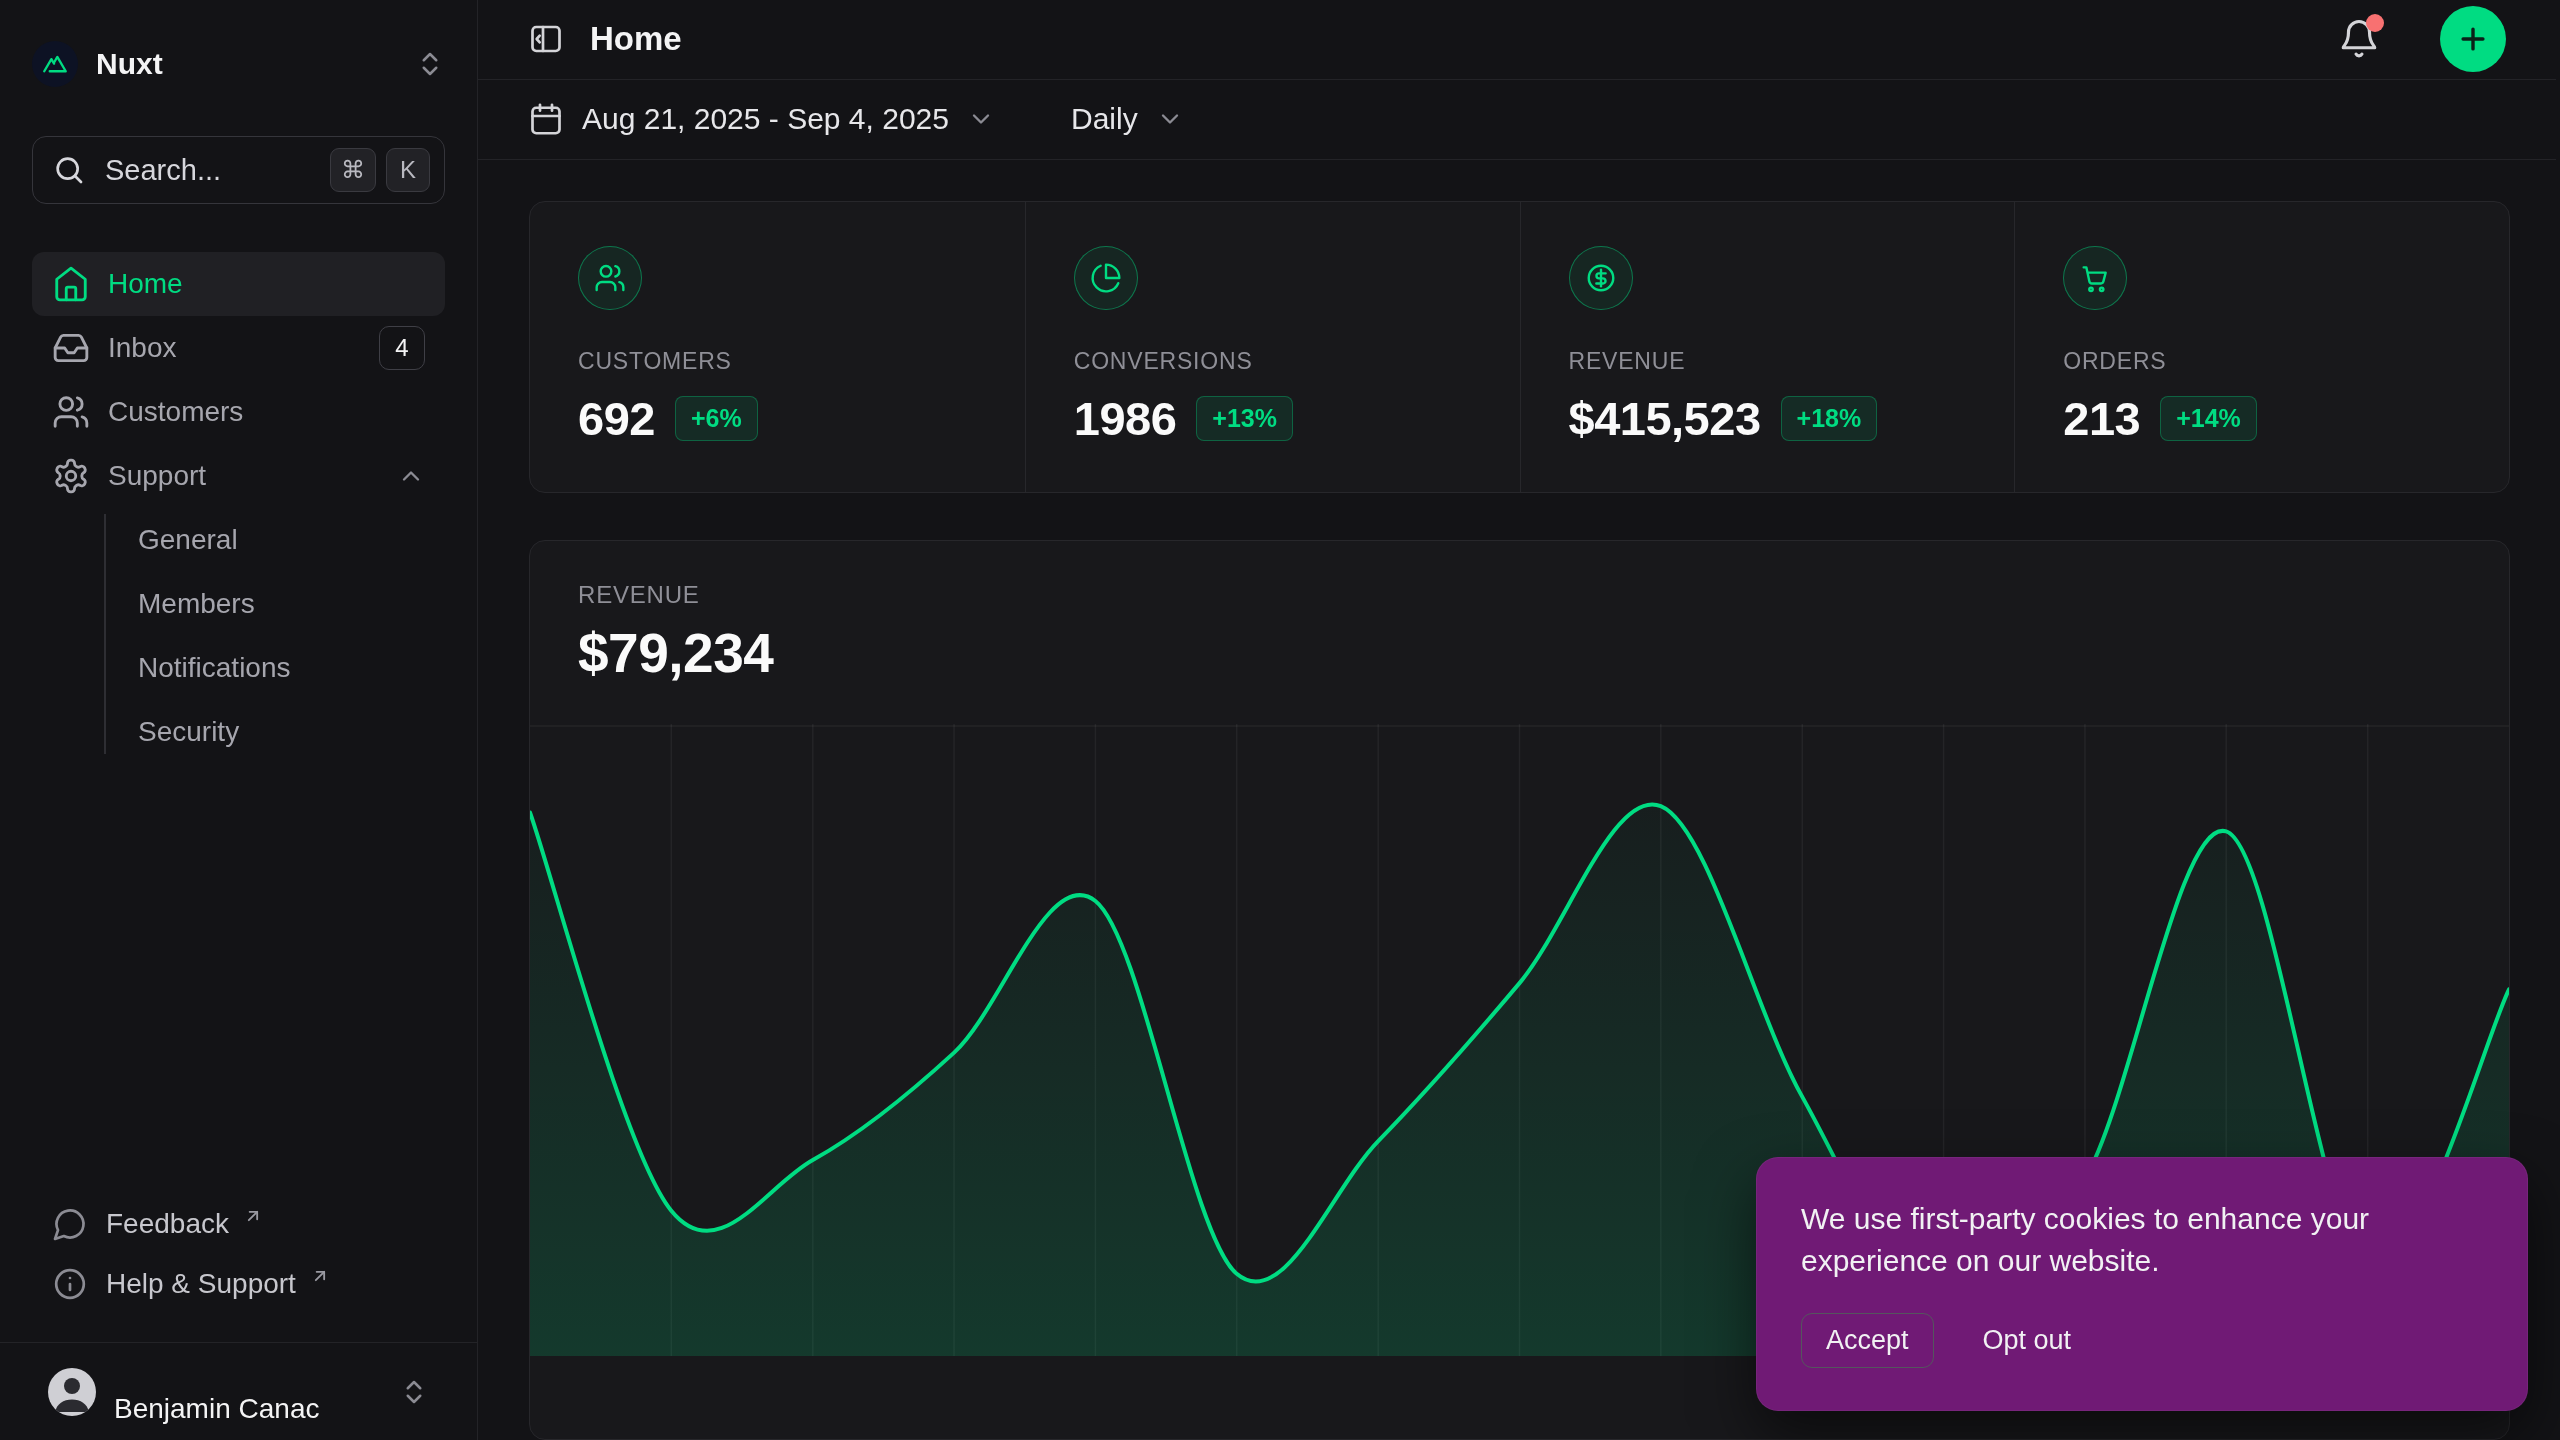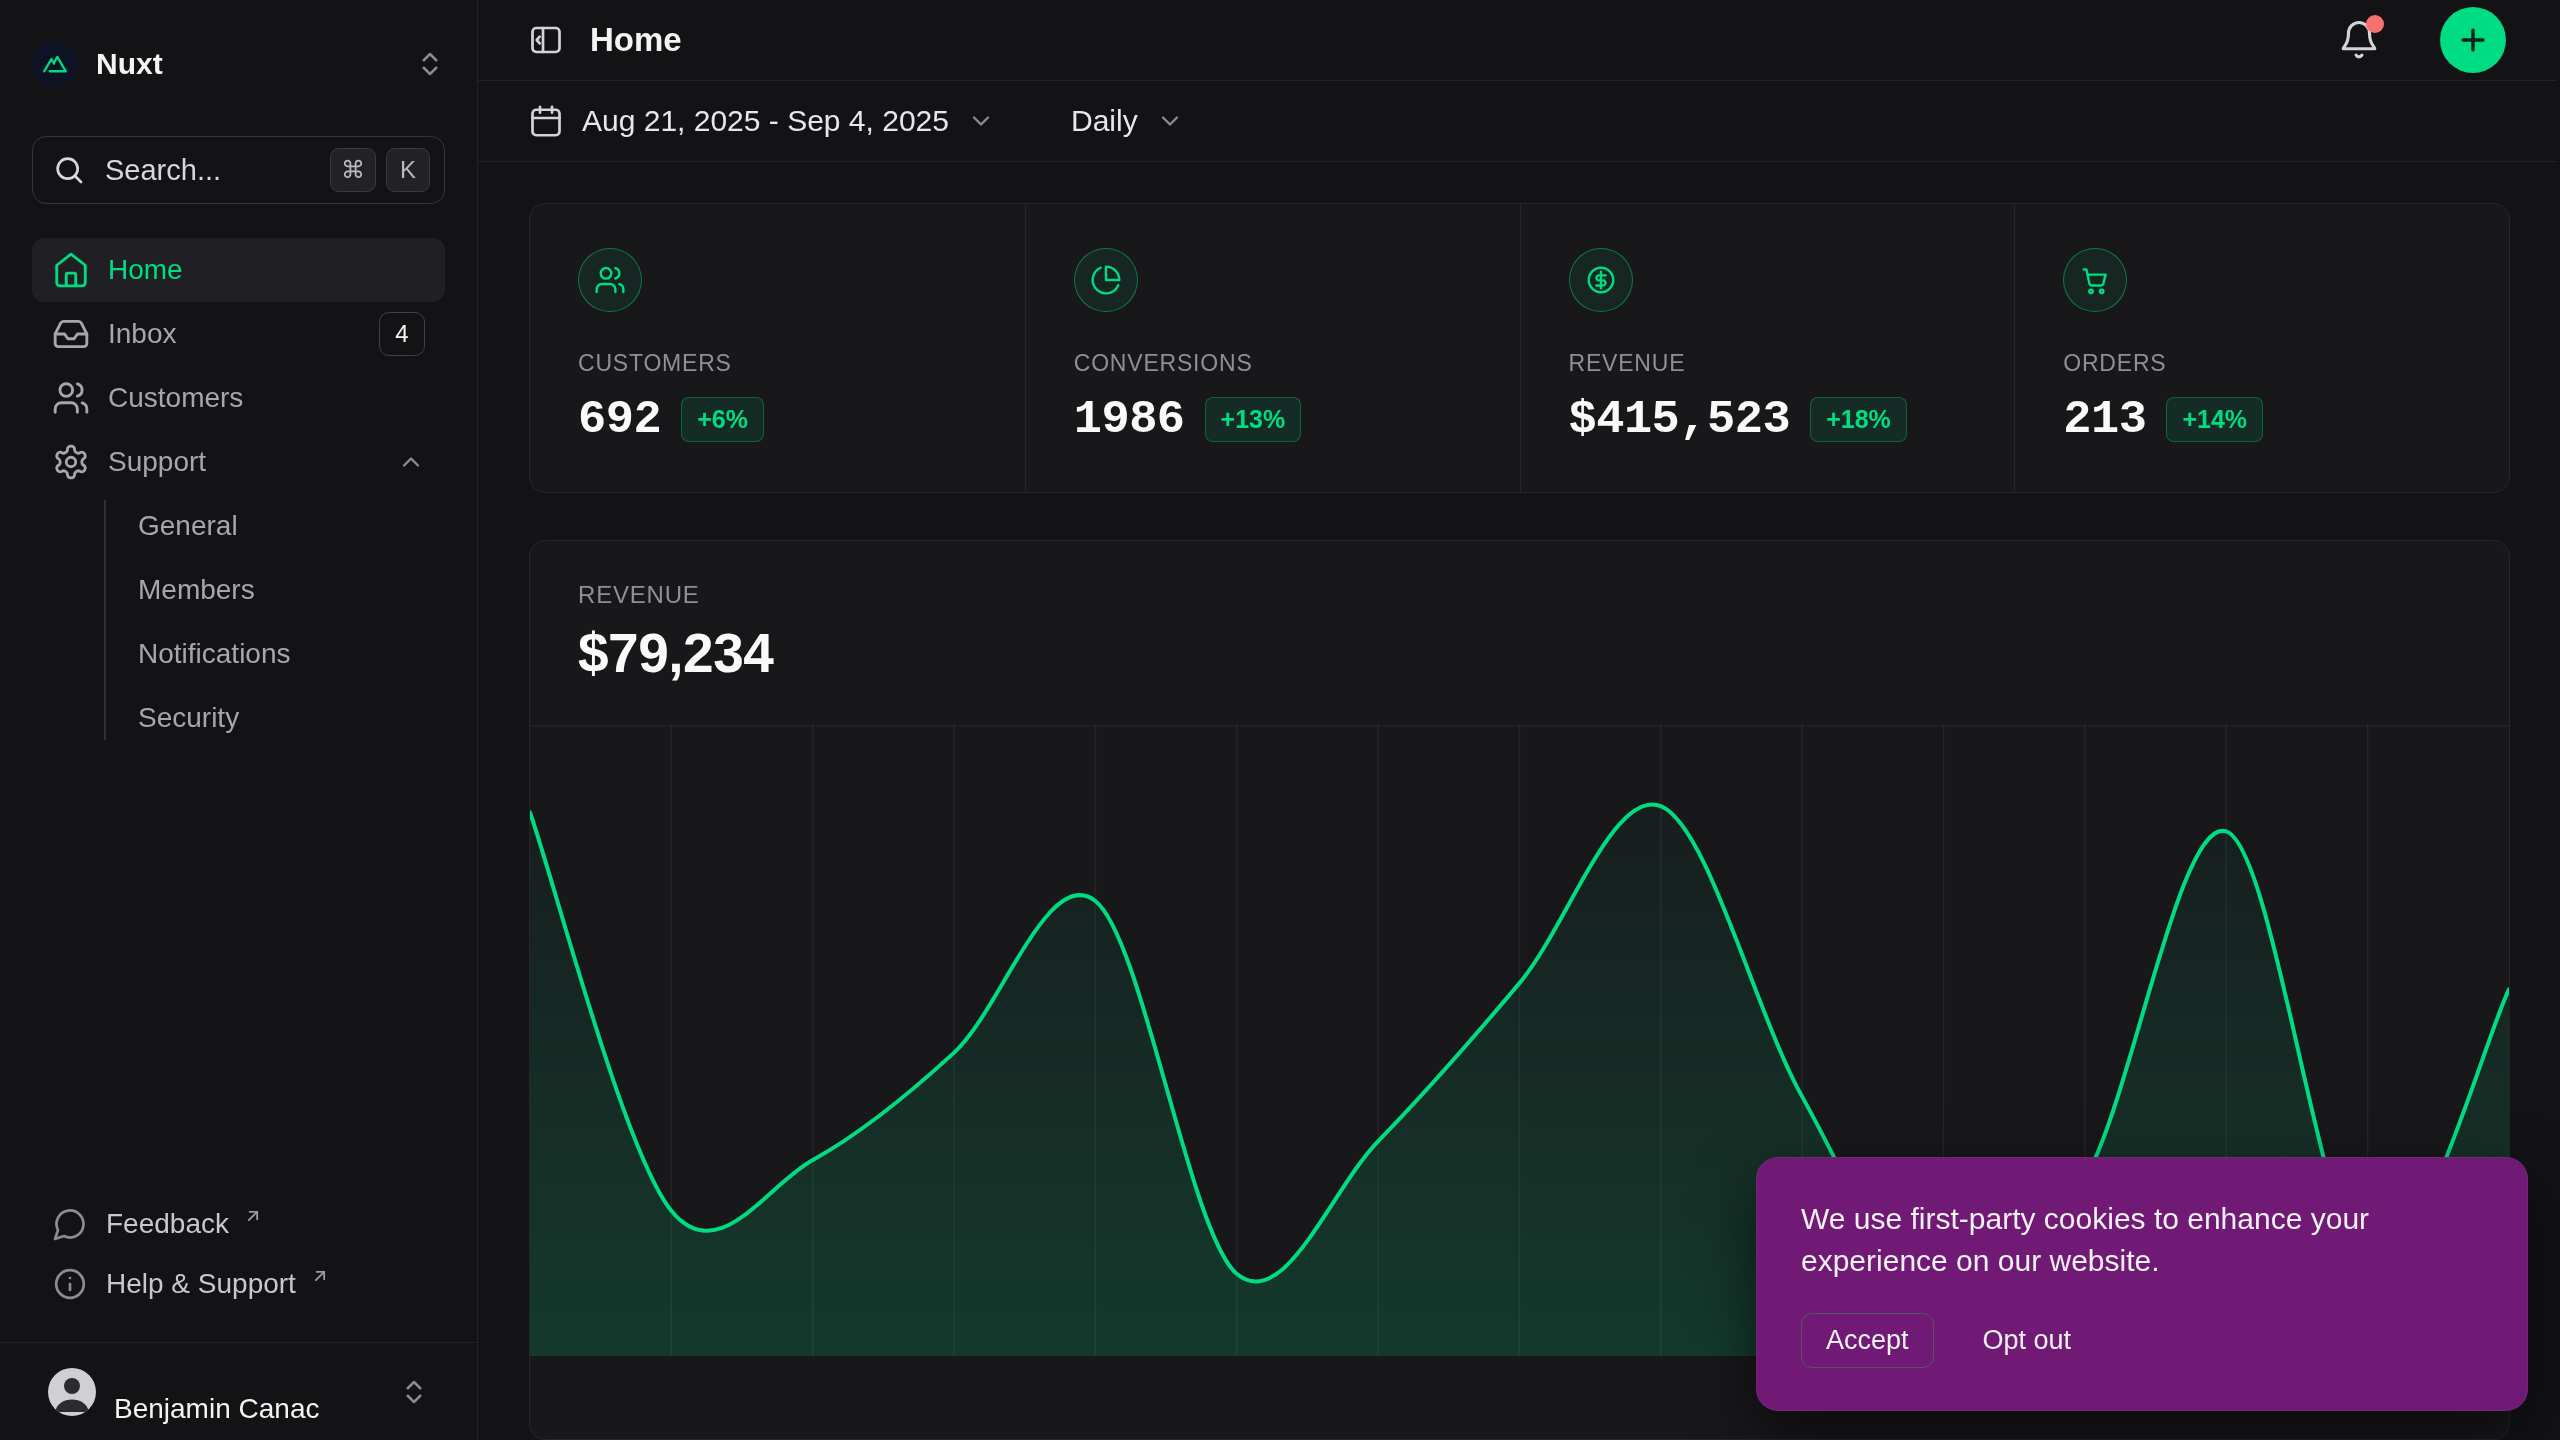--- a/index.html
+++ b/index.html
@@ -26,21 +26,21 @@
   .logo-circle {
     width:46px; height:46px; border-radius:50%;
     background:#0d1224; display:flex; align-items:center; justify-content:center;
     flex:0 0 auto;
   }
   .org-name { font-size:30px; font-weight:600; color:#f4f4f5; flex:1; }
   .icon { display:inline-flex; align-items:center; justify-content:center; }
   .muted-ic { color:#8b8b93; }
 
   .searchbox {
-    margin:36px 32px 2px 32px; height:68px;
+    margin:36px 32px 16px 32px; height:68px;
     border:1px solid #35353b; border-radius:14px;
     display:flex; align-items:center; gap:20px; padding:0 14px 0 20px;
     cursor:text;
   }
   .searchbox .ph { flex:1; font-size:29px; color:#d7d7dc; }
   .kbds { display:flex; gap:10px; }
   kbd {
     min-width:44px; height:44px; padding:0 10px;
     display:inline-flex; align-items:center; justify-content:center;
     background:#222226; border:1px solid #3a3a40; border-radius:9px;
@@ -133,21 +133,21 @@
   .stat-ic {
     width:64px; height:64px; border-radius:50%;
     background:rgba(0,220,130,0.07); border:1.5px solid rgba(0,220,130,0.45);
     display:flex; align-items:center; justify-content:center; color:#00dc82;
   }
   .stat-label {
     margin-top:38px; font-size:23px; letter-spacing:0.8px;
     color:#8f8f97; font-weight:500;
   }
   .stat-value-row { margin-top:16px; display:flex; align-items:center; gap:20px; }
-  .stat-value { font-size:47px; font-weight:700; color:#fafafa; letter-spacing:-0.5px;font-family:Liberation Mono, monospace; }
+  .stat-value { font-size:47px; font-weight:700; color:#fafafa; letter-spacing:-0.5px; }
   .delta-badge {
     padding:7px 15px; border-radius:8px; font-size:25px; font-weight:600;
     color:#00dc82; background:rgba(0,220,130,0.10);
     border:1px solid rgba(0,220,130,0.32);
   }
 
   .revenue-card {
     position:relative; background:#18181b; border:1px solid #27272b;
     border-radius:16px; height:900px; overflow:hidden;
   }

